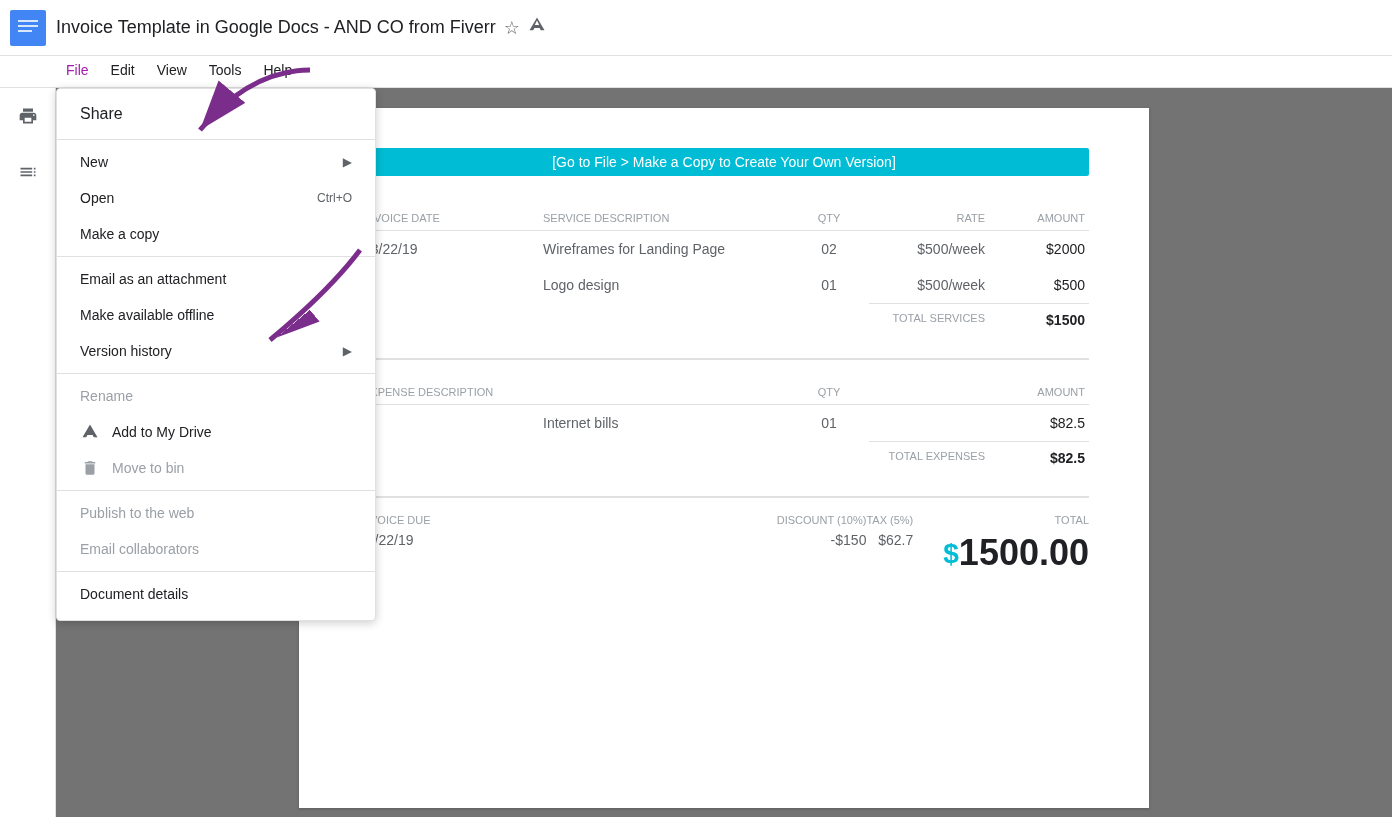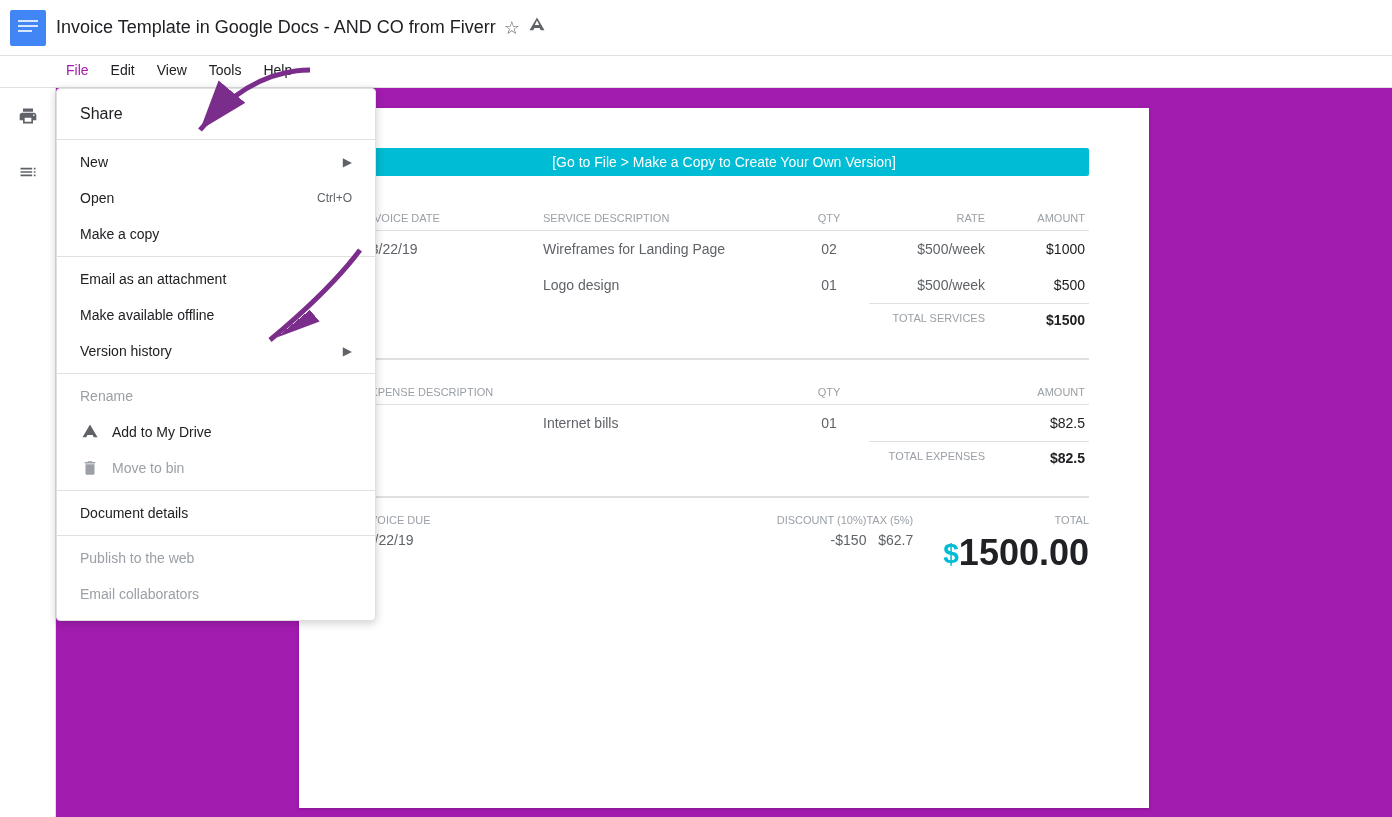--- a/index.html
+++ b/index.html
@@ -133,21 +133,21 @@
     }
 
     
     .main-content {
       position: absolute;
       left: 56px;
       top: 88px;
       right: 0;
       bottom: 0;
       overflow: auto;
-      background: #a21caf;
+      background: #737373;
       display: flex;
       justify-content: center;
       padding: 20px;
     }
     .doc-paper {
       background: #fff;
       width: 850px;
       min-height: 700px;
       box-shadow: 0 1px 3px rgba(0,0,0,0.2);
       padding: 40px 60px;
@@ -321,31 +321,31 @@
       <span class="item-icon">
         <svg width="18" height="18" viewBox="0 0 24 24" fill="#9aa0a6">
             <path d="M6 19c0 1.1.9 2 2 2h8c1.1 0 2-.9 2-2V7H6v12zM19 4h-3.5l-1-1h-5l-1 1H5v2h14V4z"></path>
           </svg>
       </span>
       <span>Move to bin</span>
     </div>
   </div>
 
   <div class="menu-section">
-    <div class="dropdown-item">
-      <span>Document details</span>
-    </div>
-  </div>
-
-  <div class="menu-section">
     <div class="dropdown-item disabled">
       <span>Publish to the web</span>
     </div>
     <div class="dropdown-item disabled">
       <span>Email collaborators</span>
+    </div>
+  </div>
+
+  <div class="menu-section">
+    <div class="dropdown-item">
+      <span>Document details</span>
     </div>
   </div>
 </div>
 
 <div class="arrow-1">
   <svg width="160" height="100" viewBox="0 0 160 100">
     <defs>
       <marker id="arrowhead1" markerWidth="10" markerHeight="7" refX="10" refY="3.5" orient="auto">
         <polygon points="0 0, 10 3.5, 0 7" fill="#7b2d8b"></polygon>
       </marker>
@@ -381,21 +381,21 @@
           <th style="width:120px; text-align:right">RATE</th>
           <th style="width:100px; text-align:right">AMOUNT</th>
         </tr>
       </thead>
       <tbody>
         <tr>
           <td>03/22/19</td>
           <td class="blue-text">Wireframes for Landing Page</td>
           <td style="text-align:center">02</td>
           <td style="text-align:right">$500/week</td>
-          <td style="text-align:right" class="amount">$1000</td>
+          <td style="text-align:right" class="amount">$2000</td>
         </tr>
         <tr>
           <td></td>
           <td class="blue-text">Logo design</td>
           <td style="text-align:center">01</td>
           <td style="text-align:right">$500/week</td>
           <td style="text-align:right" class="amount">$500</td>
         </tr>
         <tr>
           <td></td>

